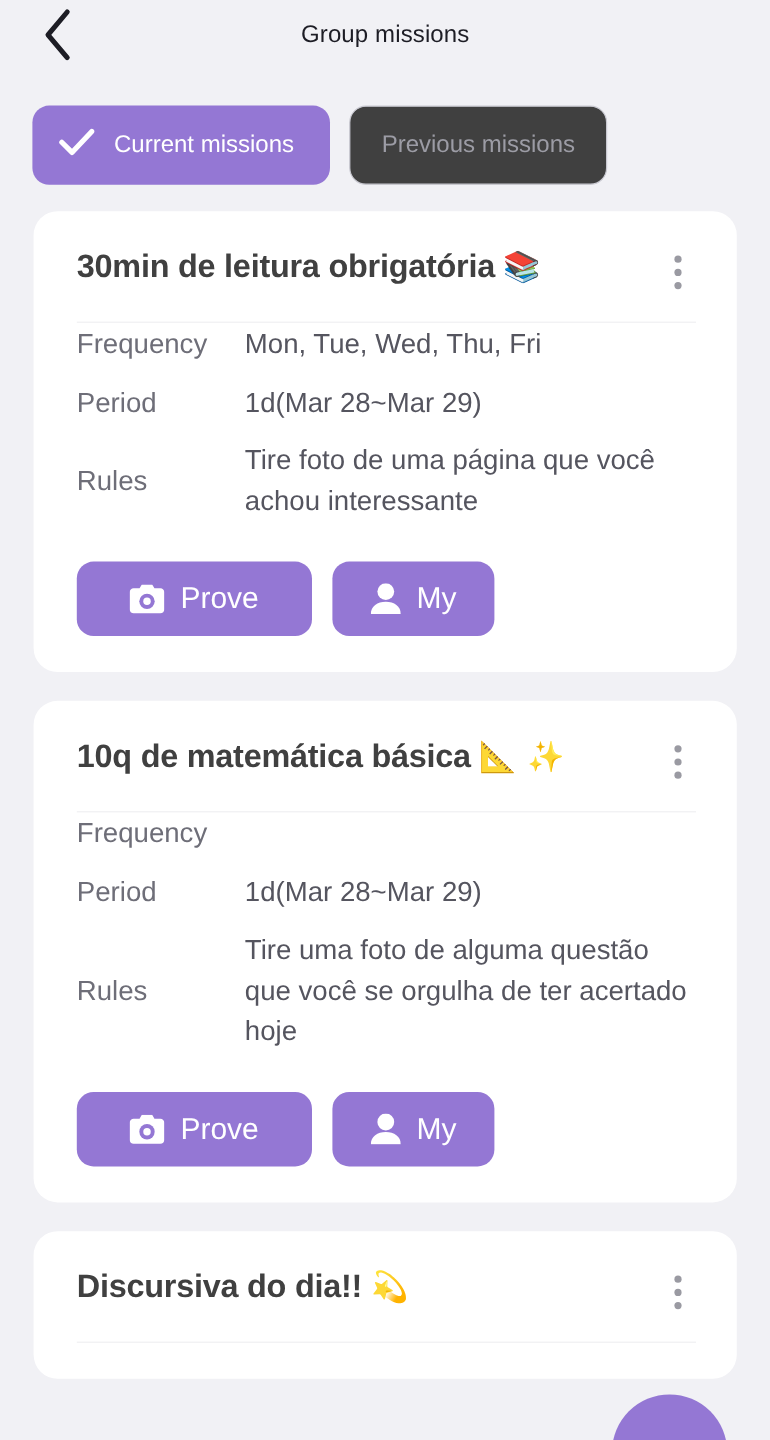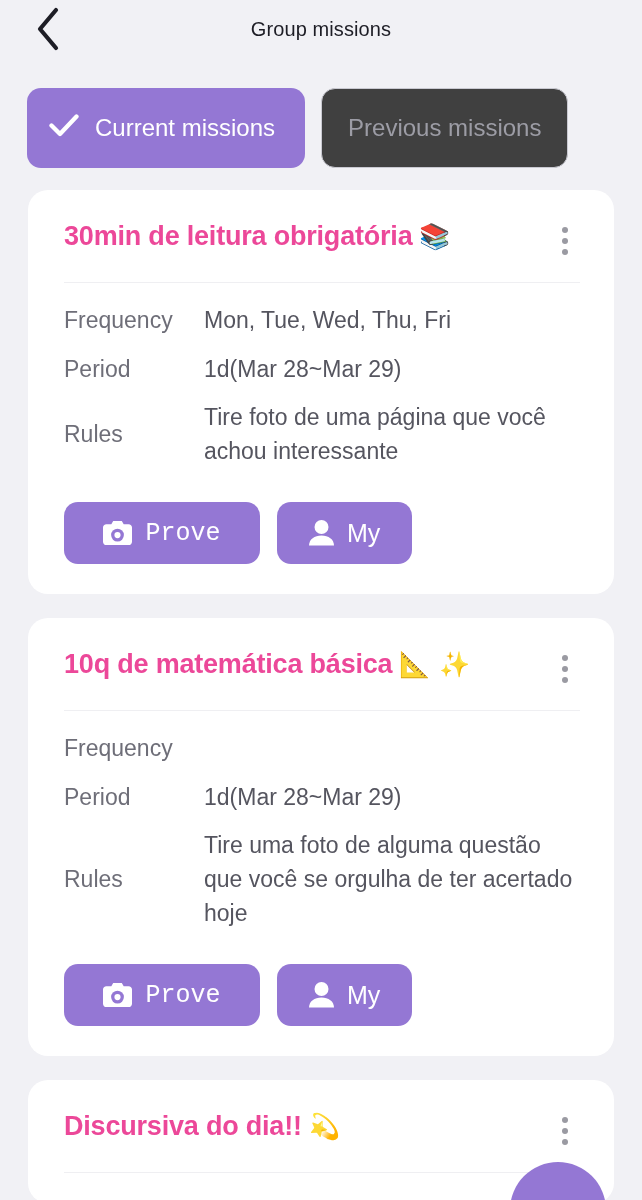--- a/index.html
+++ b/index.html
@@ -55,26 +55,26 @@
   }
 
   
   .tabs {
     display: flex;
     gap: 16px;
     padding: 30px 0 0 27px;
   }
 
   .tab {
-    height: 80px;
+    height: 66px;
     border-radius: 14px;
     display: flex;
     align-items: center;
     cursor: pointer;
-    font-size: 24px;
+    font-size: 20px;
     white-space: nowrap;
   }
 
   .tab.active {
     background: #9477d4;
     color: #ffffff;
     padding: 0 30px 0 22px;
     border: none;
   }
   .tab.active .tab-label { margin-left: 16px; }
@@ -105,21 +105,21 @@
   .card-head {
     display: flex;
     align-items: flex-start;
     justify-content: space-between;
     gap: 12px;
   }
 
   .card-title {
     font-size: 27px;
     font-weight: 700;
-    color: #ec4899;
+    color: #404040;
     line-height: 1.22;
     letter-spacing: -.2px;
   }
   .card-title .emoji {
     font-weight: 400;
     font-size: 25px;
     letter-spacing: 1px;
   }
 
   .kebab {
@@ -142,21 +142,20 @@
     background: #9a9aa2;
   }
 
   .divider {
     height: 1px;
     background: #efeff2;
     margin: 24px 0 0 0;
   }
 
   .rows {
-    margin-top: 20px;
     display: flex;
     flex-direction: column;
     gap: 14px;
   }
 
   .row {
     display: flex;
     align-items: center;
   }
 
@@ -188,21 +187,21 @@
     border: none;
     display: flex;
     align-items: center;
     justify-content: center;
     gap: 13px;
     padding: 0 32px;
     font-size: 25px;
     font-family: inherit;
     cursor: pointer;
   }
-  .action-btn.prove { min-width: 196px; font-family: Liberation Mono, monospace; }
+  .action-btn.prove { min-width: 196px; }
   .action-btn.my { min-width: 114px; }
   .action-btn svg { display: block; flex: 0 0 auto; }
 
   
   .fab {
     position: absolute;
     right: 36px;
     bottom: -58px;
     width: 96px;
     height: 96px;

